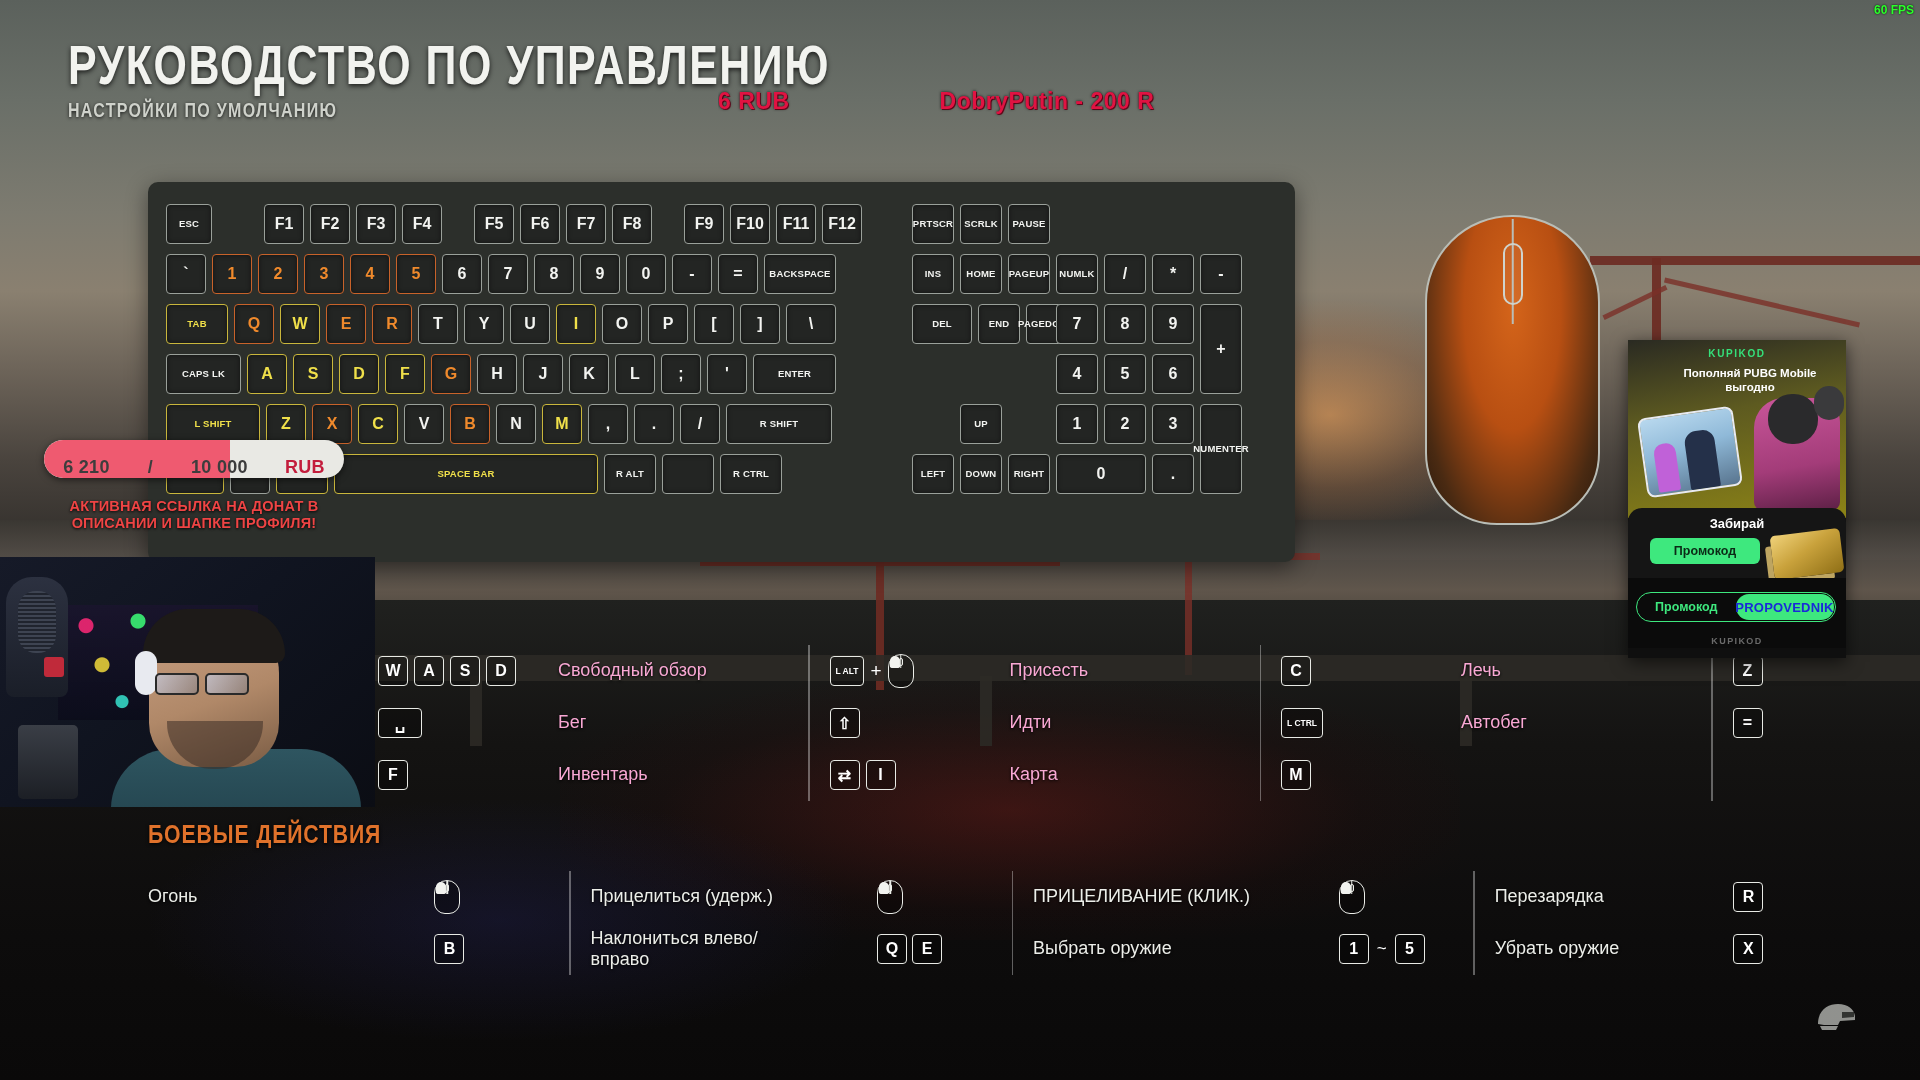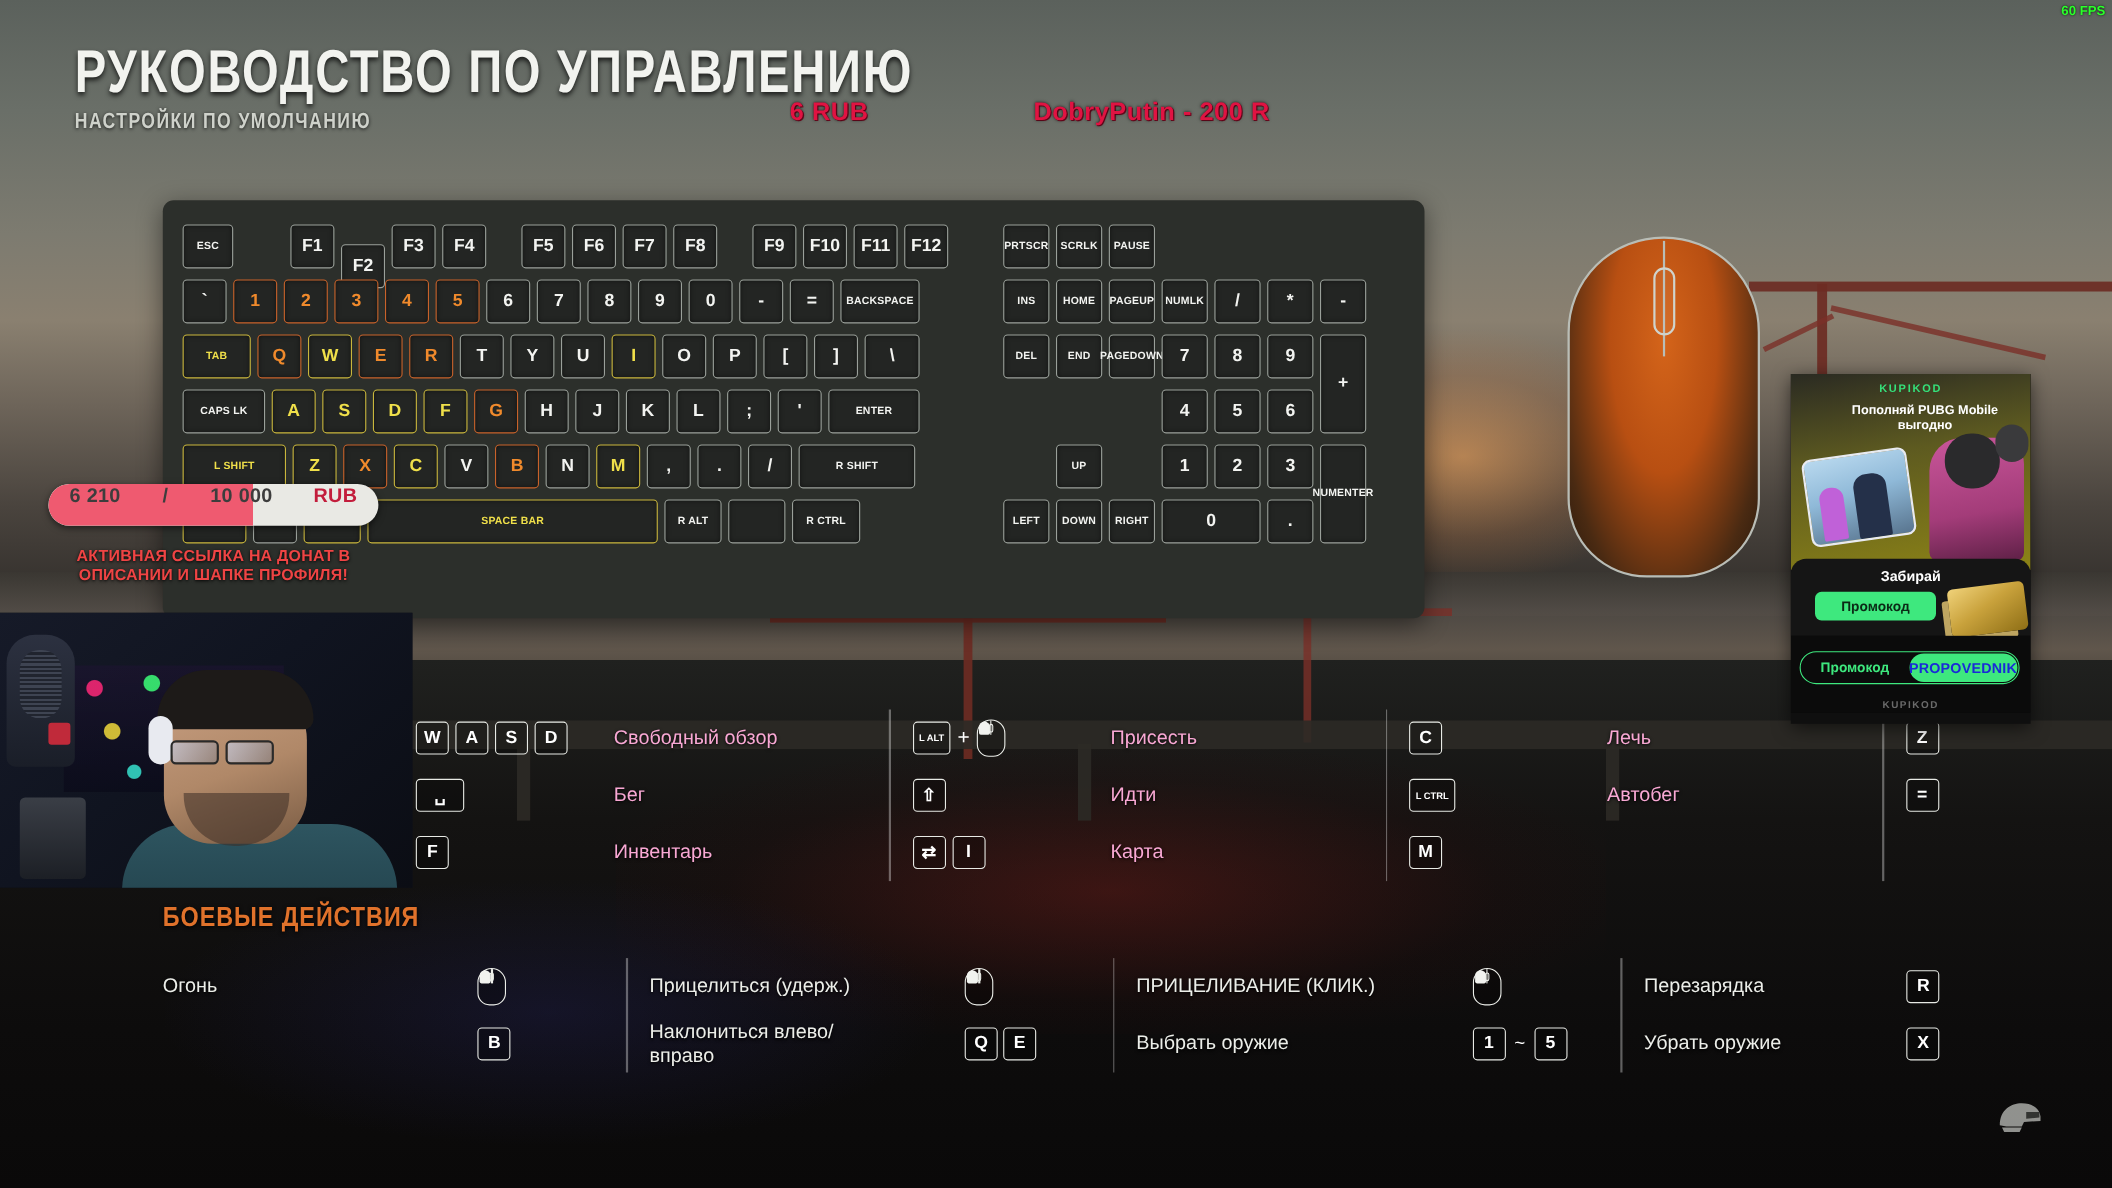--- a/index.html
+++ b/index.html
@@ -86,21 +86,21 @@
   #goal-bar {
     position:relative; height:38px; border-radius:19px;
     background:#e9e9e4; overflow:hidden;
     box-shadow:0 2px 7px rgba(0,0,0,.55);
   }
   #goal-fill {
     position:absolute; left:0; top:0; bottom:0; width:62%;
     background:#ef5a70; border-radius:19px 0 0 19px;
   }
   #goal-text {
-    position:absolute; inset:0; display:flex; align-items:flex-start; justify-content:center;
+    position:absolute; inset:0; display:flex; align-items:flex-end; justify-content:center;
     font-size:18px; font-weight:700; color:#3d3d3d; letter-spacing:.3px;gap:32px;
   }
   #goal-text .unit { color:#c31d3c; margin-left:5px; }
   #goal-note {
     margin-top:20px; text-align:center; line-height:1.15;
     font-size:14.5px; font-weight:700; color:#ef4444; letter-spacing:.2px;
     text-shadow:0 1px 3px #000;
   }
 
   
@@ -380,21 +380,21 @@
 
   <div id="kb-main">
       <div class="kb-row" style="left: 18px; top: 22px;">
         <div class="key sm" style="width: 46px;">
           <span style="display: block;">ESC</span>
         </div>
         <div class="key" style="width: 40px; border: none; background: transparent; box-shadow: none;"></div>
         <div class="key" style="width: 40px;">
           <span style="display: block;">F1</span>
         </div>
-        <div class="key" style="width: 40px; margin-top: 18px;">
+        <div class="key" style="width: 40px;">
           <span style="display: block;">F2</span>
         </div>
         <div class="key" style="width: 40px;">
           <span style="display: block;">F3</span>
         </div>
         <div class="key" style="width: 40px;">
           <span style="display: block;">F4</span>
         </div>
         <div class="key" style="width: 20px; border: none; background: transparent; box-shadow: none;"></div>
         <div class="key" style="width: 40px;">
@@ -631,21 +631,21 @@
         </div>
         <div class="key sm" style="width: 42px;">
           <span style="display: block;">HOME</span>
         </div>
         <div class="key sm" style="width: 42px;">
           <span style="display: block;">PAGE</span>
           <span style="display: block;">UP</span>
         </div>
       </div>
       <div class="kb-row" style="left: 764px; top: 122px;">
-        <div class="key sm" style="width: 42px;">
+        <div class="key sm" style="width: 60px;">
           <span style="display: block;">DEL</span>
         </div>
         <div class="key sm" style="width: 42px;">
           <span style="display: block;">END</span>
         </div>
         <div class="key sm" style="width: 42px;">
           <span style="display: block;">PAGE</span>
           <span style="display: block;">DOWN</span>
         </div>
       </div>

